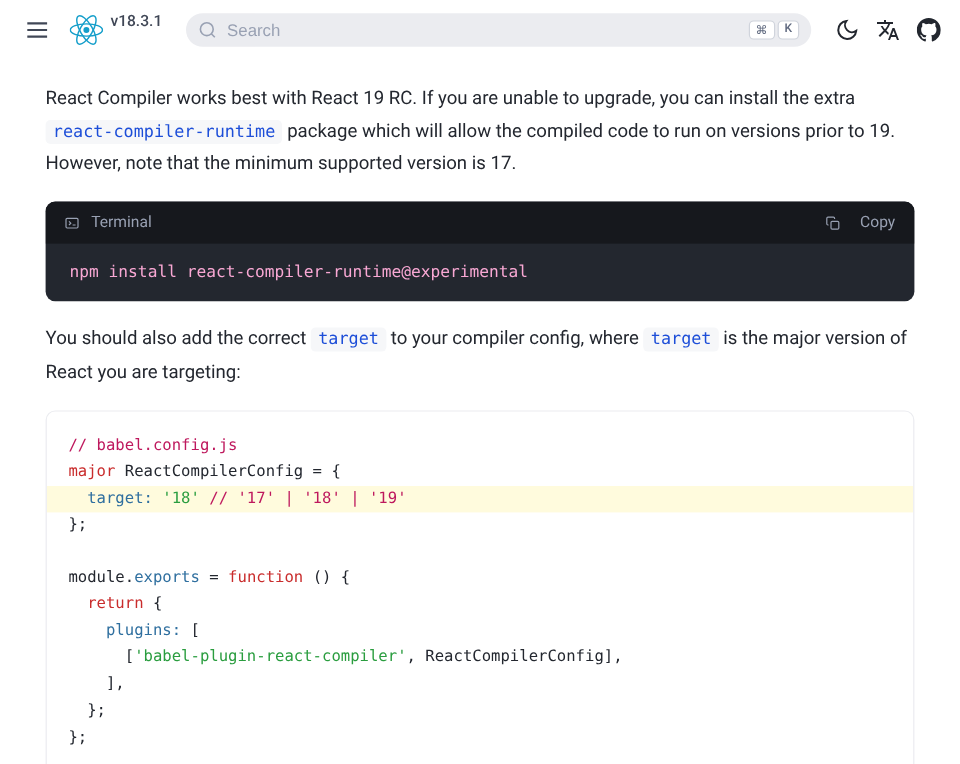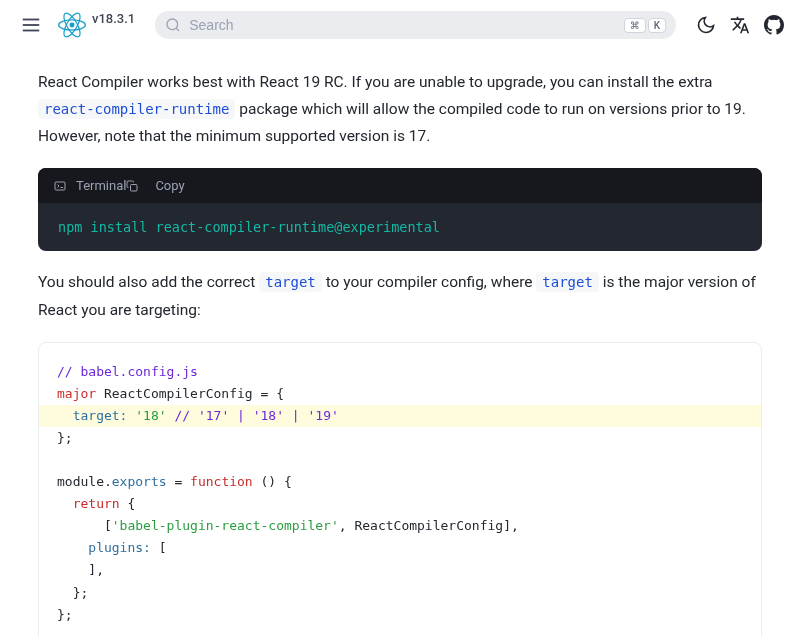--- a/index.html
+++ b/index.html
@@ -3,42 +3,42 @@
 <meta charset="utf-8">
 <style>
 *{box-sizing:border-box;margin:0;padding:0}
 body{font-family:-apple-system,BlinkMacSystemFont,"Segoe UI",Roboto,sans-serif;background:#fff;color:#23272f;width:800px}
 .header{display:flex;align-items:center;padding:10px 16px;gap:12px;border-bottom:1px solid transparent}
 .menu-btn{background:none;border:none;cursor:pointer;padding:4px;display:flex}
 .menu-btn svg{width:22px;height:22px}
 .logo{display:flex;align-items:flex-start;gap:6px}
 .logo-icon{width:28px;height:28px}
 .version{font-size:13px;color:#404756;font-weight:500}
-.search-wrap{flex:1;display:flex;align-items:center;background:#ebecf0;border-radius:20px;padding:6px 10px;gap:8px;margin:0 8px}
+.search-wrap{flex:1;display:flex;background:#ebecf0;border-radius:20px;padding:6px 10px;gap:8px;margin:0 8px}
 .search-icon{width:16px;height:16px;color:#99a1b3}
 .search-input{flex:1;border:none;background:transparent;font-size:14px;color:#5e687e;outline:none}
 .search-input::placeholder{color:#99a1b3}
 .kbd-wrap{display:flex;gap:2px}
 .kbd{background:#fff;border:1px solid #d0d4dc;border-radius:4px;padding:1px 5px;font-size:10px;color:#5e687e;font-weight:500}
 .hdr-icons{display:flex;gap:14px;align-items:center}
 .hdr-icon{width:20px;height:20px;cursor:pointer;color:#23272f}
 .content{padding:18px 38px}
 .para{font-size:15.5px;line-height:1.75;color:#23272f;margin-bottom:18px}
 .inline-code{background:#f6f7f9;border-radius:4px;padding:2px 6px;font-family:"SFMono-Regular",Consolas,Menlo,monospace;font-size:14px;color:#1d4ed8}
 .terminal{background:#23272f;border-radius:8px;overflow:hidden;margin:18px 0}
-.terminal-hdr{display:flex;align-items:center;padding:10px 16px;background:#16181d;color:#99a1b3;font-size:13px}
+.terminal-hdr{display:flex;align-items:center;justify-content:space-between;padding:10px 16px;background:#16181d;color:#99a1b3;font-size:13px}
 .terminal-hdr-left{display:flex;align-items:center;gap:10px}
 .term-icon{width:12px;height:12px}
 .terminal-hdr-right{display:flex;align-items:center;gap:17px;cursor:pointer;color:#99a1b3}
 .copy-icon{width:12px;height:12px}
-.terminal-body{padding:16px 20px;color:#14b8a6;font-family:"SFMono-Regular",Consolas,Menlo,monospace;font-size:13.5px}
+.terminal-body{padding:16px 20px;color:#f9a8d4;font-family:"SFMono-Regular",Consolas,Menlo,monospace;font-size:13.5px}
 .code-block{border:1px solid #ebecf0;border-radius:8px;padding:18px 0;margin:18px 0;font-family:"SFMono-Regular",Consolas,Menlo,monospace;font-size:13px;line-height:1.7;overflow:hidden}
 .code-line{padding:0 18px;white-space:pre}
 .code-line.hl{background:#fffbdd}
-.c-comment{color:#6d28d9}
+.c-comment{color:#be185d}
 .c-kw{color:#c92c2c}
 .c-prop{color:#2f6f9f}
 .c-str{color:#2a9d3f}
 .c-punc{color:#23272f}
 .c-plain{color:#23272f}
 </style>
 </head>
 <body>
 
 <div class="header">
@@ -114,19 +114,19 @@
   </p>
 
   <div class="code-block">
     <div class="code-line"><span class="c-comment">// babel.config.js</span></div>
     <div class="code-line"><span class="c-kw">major</span><span class="c-plain"> ReactCompilerConfig </span><span class="c-punc">= {</span></div>
     <div class="code-line hl"><span class="c-prop">  target:</span><span class="c-str"> '18'</span><span class="c-comment"> // '17' | '18' | '19'</span></div>
     <div class="code-line"><span class="c-punc">};</span></div>
     <div class="code-line"><span></span>&nbsp;</div>
     <div class="code-line"><span class="c-plain">module.</span><span class="c-prop">exports</span><span class="c-punc"> = </span><span class="c-kw">function</span><span class="c-punc"> () {</span></div>
     <div class="code-line"><span class="c-kw">  return</span><span class="c-punc"> {</span></div>
+    <div class="code-line"><span class="c-prop">    plugins:</span><span class="c-punc"> [</span></div>
     <div class="code-line"><span class="c-punc">      [</span><span class="c-str">'babel-plugin-react-compiler'</span><span class="c-plain">, ReactCompilerConfig],</span></div>
-    <div class="code-line"><span class="c-prop">    plugins:</span><span class="c-punc"> [</span></div>
     <div class="code-line"><span class="c-punc">    ],</span></div>
     <div class="code-line"><span class="c-punc">  };</span></div>
     <div class="code-line"><span class="c-punc">};</span></div>
   </div>
 </div>
 
 </body></html>

